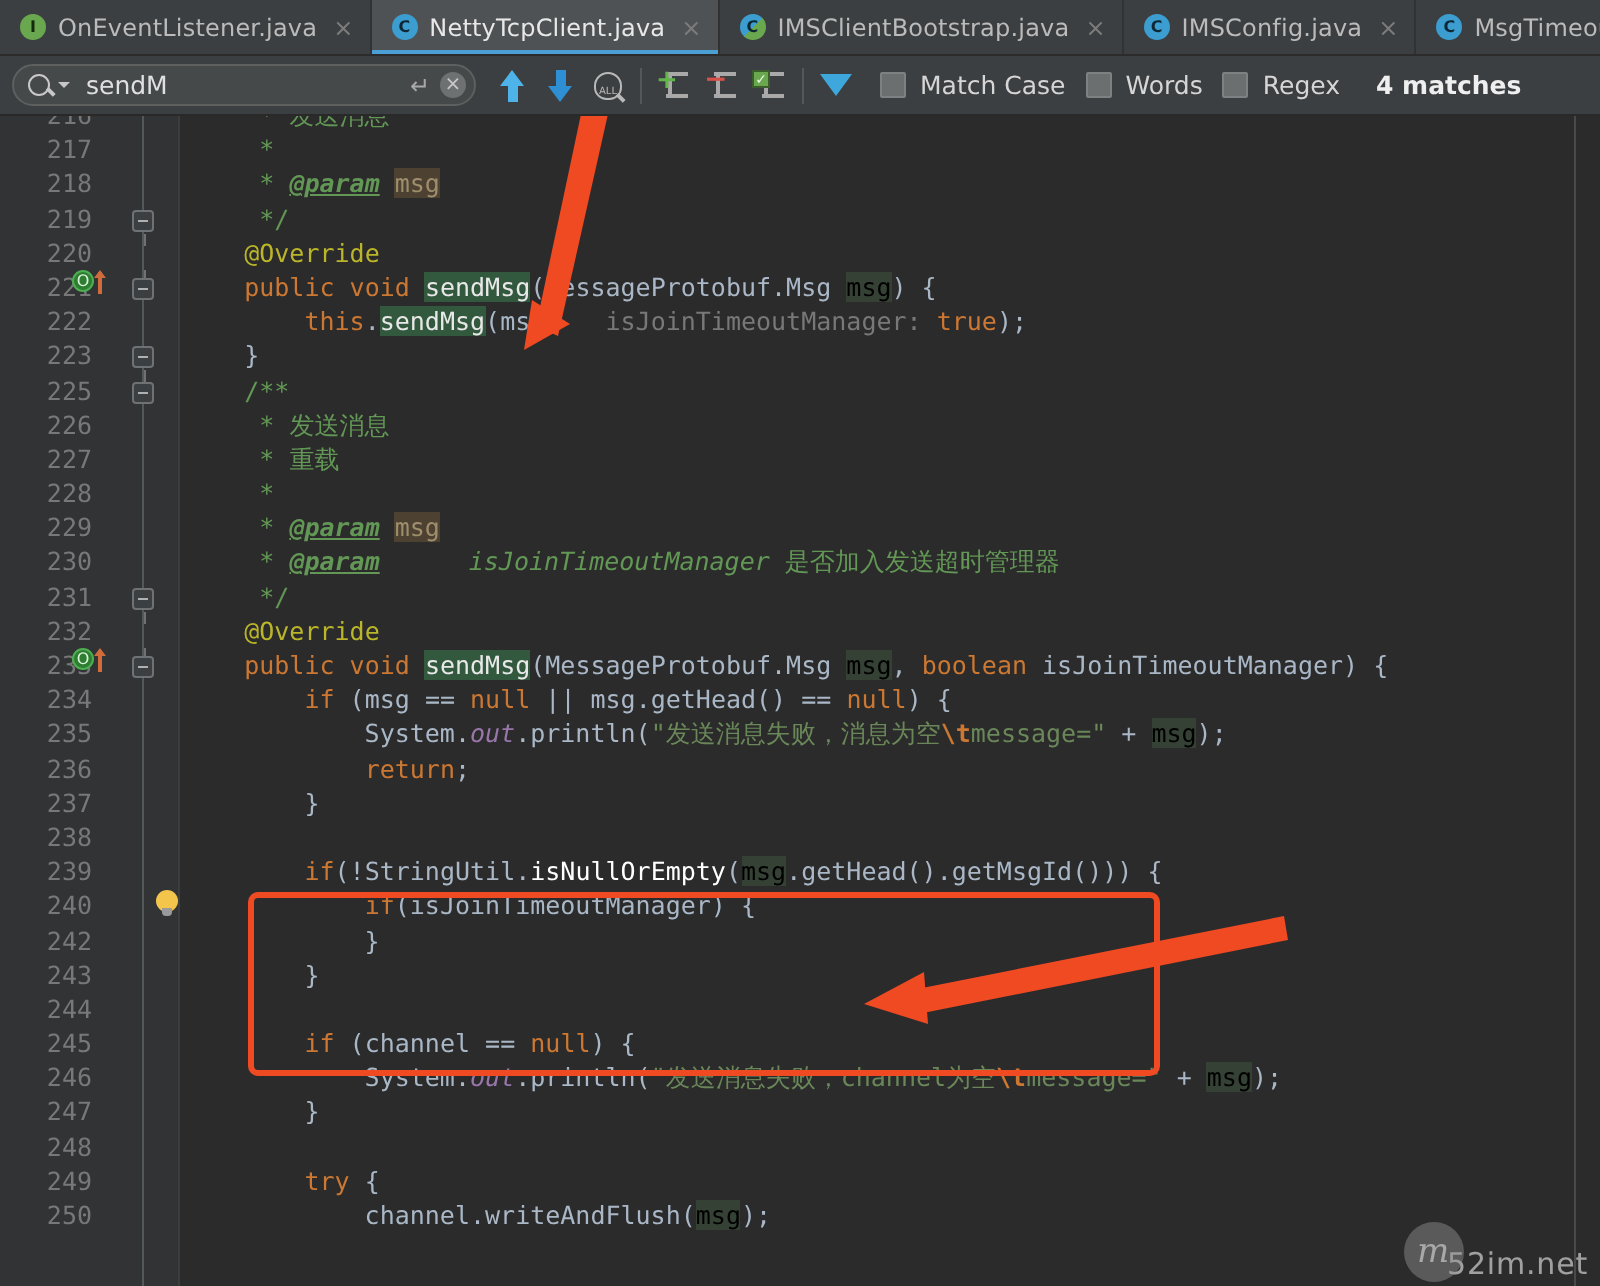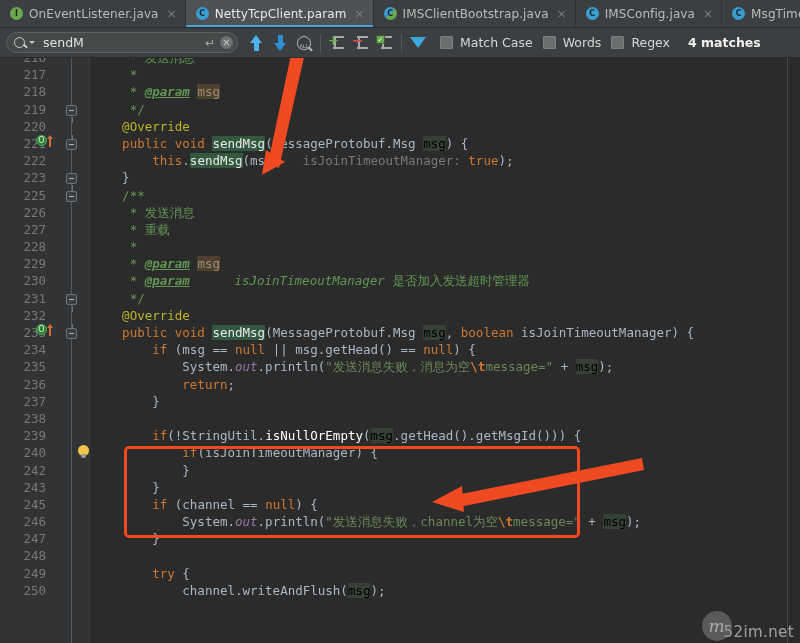--- a/index.html
+++ b/index.html
@@ -398,21 +398,21 @@
 <body>
 
 <div id="tabbar">
     <div class="tab">
       <span class="tab-icon ic-iface">I</span>
       <span class="tab-label">OnEventListener.java</span>
       <span class="tab-close">×</span>
     </div>
     <div class="tab active">
       <span class="tab-icon ic-class">C</span>
-      <span class="tab-label">NettyTcpClient.param</span>
+      <span class="tab-label">NettyTcpClient.java</span>
       <span class="tab-close">×</span>
     </div>
     <div class="tab">
       <span class="tab-icon ic-classg">C</span>
       <span class="tab-label">IMSClientBootstrap.java</span>
       <span class="tab-close">×</span>
     </div>
     <div class="tab">
       <span class="tab-icon ic-class">C</span>
       <span class="tab-label">IMSConfig.java</span>
@@ -516,20 +516,21 @@
       <div class="line"><span class="lno">233</span><span class="ovr-icon">O</span><span class="ovr-arrow"></span><span class="fold open"></span><span class="txt">    </span><span class="kw">public</span><span class="txt"> </span><span class="kw">void</span><span class="txt"> </span><span class="search-hl">sendMsg</span><span class="txt">(MessageProtobuf.Msg </span><span class="ident-hl">msg</span><span class="txt">, </span><span class="kw">boolean</span><span class="txt"> isJoinTimeoutManager) {</span></div>
       <div class="line"><span class="lno">234</span><span class="txt">        </span><span class="kw">if</span><span class="txt"> (msg </span><span class="txt">==</span><span class="txt"> </span><span class="kw">null</span><span class="txt"> || msg.getHead() </span><span class="txt">==</span><span class="txt"> </span><span class="kw">null</span><span class="txt">) {</span></div>
       <div class="line"><span class="lno">235</span><span class="txt">            System.</span><span class="sfld">out</span><span class="txt">.println(</span><span class="str">"发送消息失败，消息为空</span><span class="esc">\t</span><span class="str">message="</span><span class="txt"> + </span><span class="ident-hl">msg</span><span class="txt">);</span></div>
       <div class="line"><span class="lno">236</span><span class="txt">            </span><span class="kw">return</span><span class="txt">;</span></div>
       <div class="line"><span class="lno">237</span><span class="txt">        }</span></div>
       <div class="line"><span class="lno">238</span></div>
       <div class="line"><span class="lno">239</span><span class="txt">        </span><span class="kw">if</span><span class="txt">(!StringUtil.</span><span class="stat">isNullOrEmpty</span><span class="txt">(</span><span class="ident-hl">msg</span><span class="txt">.getHead().getMsgId())) {</span></div>
       <div class="line"><span class="lno">240</span><span class="bulb"><span class="glass"></span><span class="base"></span></span><span class="txt">            </span><span class="kw">if</span><span class="txt">(isJoinTimeoutManager) {</span></div>
       <div class="line"><span class="lno">242</span><span class="txt">            }</span></div>
       <div class="line"><span class="lno">243</span><span class="txt">        }</span></div>
+      <div class="line"><span class="lno">244</span></div>
       <div class="line"><span class="lno">245</span><span class="txt">        </span><span class="kw">if</span><span class="txt"> (channel </span><span class="txt">==</span><span class="txt"> </span><span class="kw">null</span><span class="txt">) {</span></div>
       <div class="line"><span class="lno">246</span><span class="txt">            System.</span><span class="sfld">out</span><span class="txt">.println(</span><span class="str">"发送消息失败，channel为空</span><span class="esc">\t</span><span class="str">message="</span><span class="txt"> + </span><span class="ident-hl">msg</span><span class="txt">);</span></div>
       <div class="line"><span class="lno">247</span><span class="txt">        }</span></div>
       <div class="line"><span class="lno">248</span></div>
       <div class="line"><span class="lno">249</span><span class="txt">        </span><span class="kw">try</span><span class="txt"> {</span></div>
       <div class="line"><span class="lno">250</span><span class="txt">            channel.</span><span class="txt">writeAndFlush</span><span class="txt">(</span><span class="ident-hl">msg</span><span class="txt">);</span></div>
       <div style="position: absolute; left: 71px; top: 0px; bottom: 0px; width: 1px;"></div>
     </div>
 
   <div id="redbox"></div>

